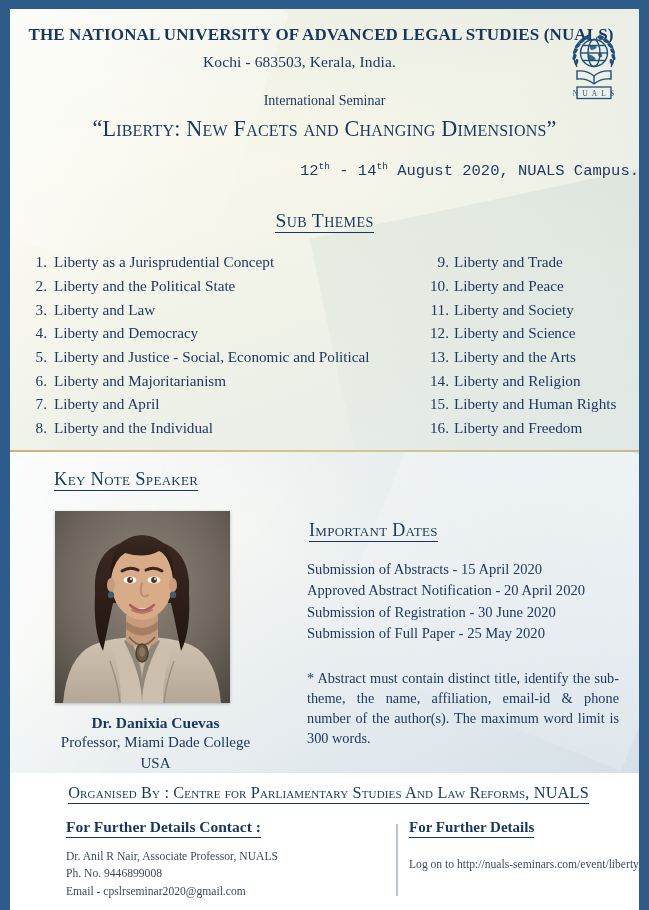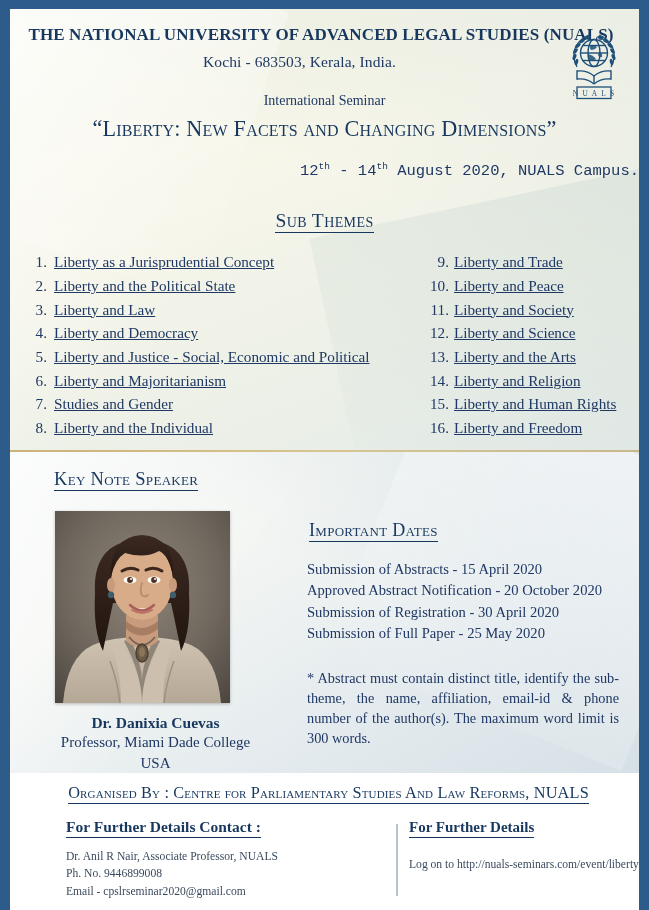--- a/index.html
+++ b/index.html
@@ -156,21 +156,21 @@
     line-height: 1.56;
     white-space: nowrap;
   }
   .theme-num {
     flex: 0 0 auto;
     width: 21px;
     text-align: right;
     padding-right: 7px;
   }
   .themes-col.right .theme-num { width: 23px; padding-right: 5px; }
-  .theme-text { flex: 1 1 auto; text-decoration: underline; }
+  .theme-text { flex: 1 1 auto; }
 
   
   .gold-divider {
     height: 2px;
     background: linear-gradient(90deg, #cbb37a 0%, #d8c48f 50%, #c9b079 100%);
     flex: 0 0 auto;
   }
 
   
   .mid-section {
@@ -410,21 +410,21 @@
               <div class="theme-row">
                 <span class="theme-num">5.</span>
                 <span class="theme-text">Liberty and Justice - Social, Economic and Political</span>
               </div>
               <div class="theme-row">
                 <span class="theme-num">6.</span>
                 <span class="theme-text">Liberty and Majoritarianism</span>
               </div>
               <div class="theme-row">
                 <span class="theme-num">7.</span>
-                <span class="theme-text">Studies and Gender</span>
+                <span class="theme-text">Liberty and April</span>
               </div>
               <div class="theme-row">
                 <span class="theme-num">8.</span>
                 <span class="theme-text">Liberty and the Individual</span>
               </div>
             </div>
           <div class="themes-col right" id="col-right">
               <div class="theme-row">
                 <span class="theme-num">9.</span>
                 <span class="theme-text">Liberty and Trade</span>
@@ -537,22 +537,22 @@
 
           <div class="speaker-name">Dr. Danixia Cuevas</div>
           <div class="speaker-affil">Professor, Miami Dade College</div>
           <div class="speaker-country">USA</div>
         </div>
 
         <div class="mid-right">
           <div class="dates-heading"><span>Important Dates</span></div>
           <div class="dates-list" id="dates-list">
               <div class="date-row">Submission of Abstracts -  15 April 2020</div>
-              <div class="date-row">Approved Abstract Notification - 20 October 2020</div>
-              <div class="date-row">Submission of Registration  - 30 April 2020</div>
+              <div class="date-row">Approved Abstract Notification - 20 April 2020</div>
+              <div class="date-row">Submission of Registration  - 30 June 2020</div>
               <div class="date-row">Submission of Full Paper - 25 May 2020</div>
             </div>
           <div class="abstract-note">* Abstract must contain distinct title, identify the sub-theme, the name, affiliation, email-id &amp; phone number of the author(s). The maximum word limit is 300 words.</div>
         </div>
 
       </div>
     </div>
 
     <div class="organised-band">
       <div class="organised-text"><span>Organised By : Centre for Parliamentary Studies And Law Reforms, NUALS</span></div>

